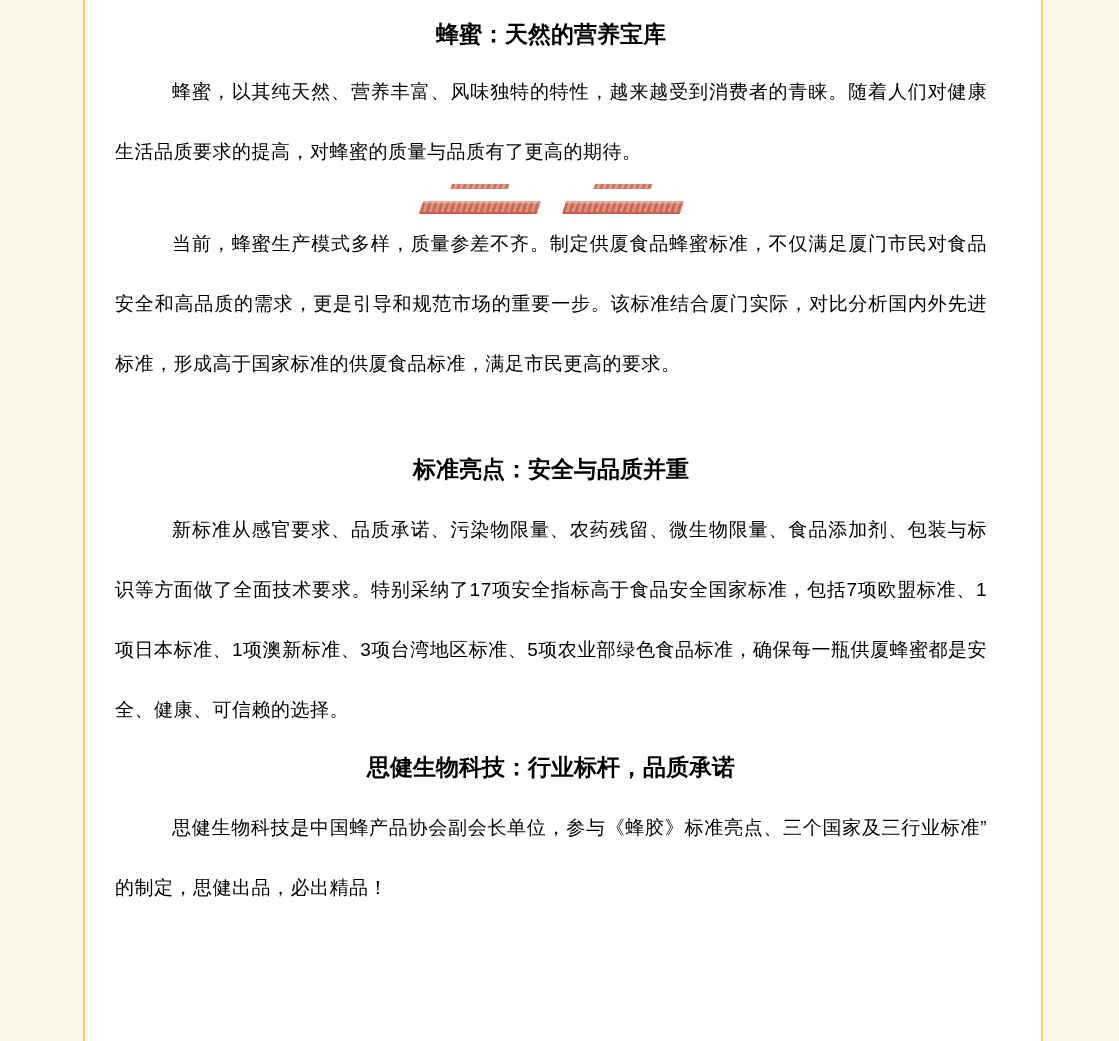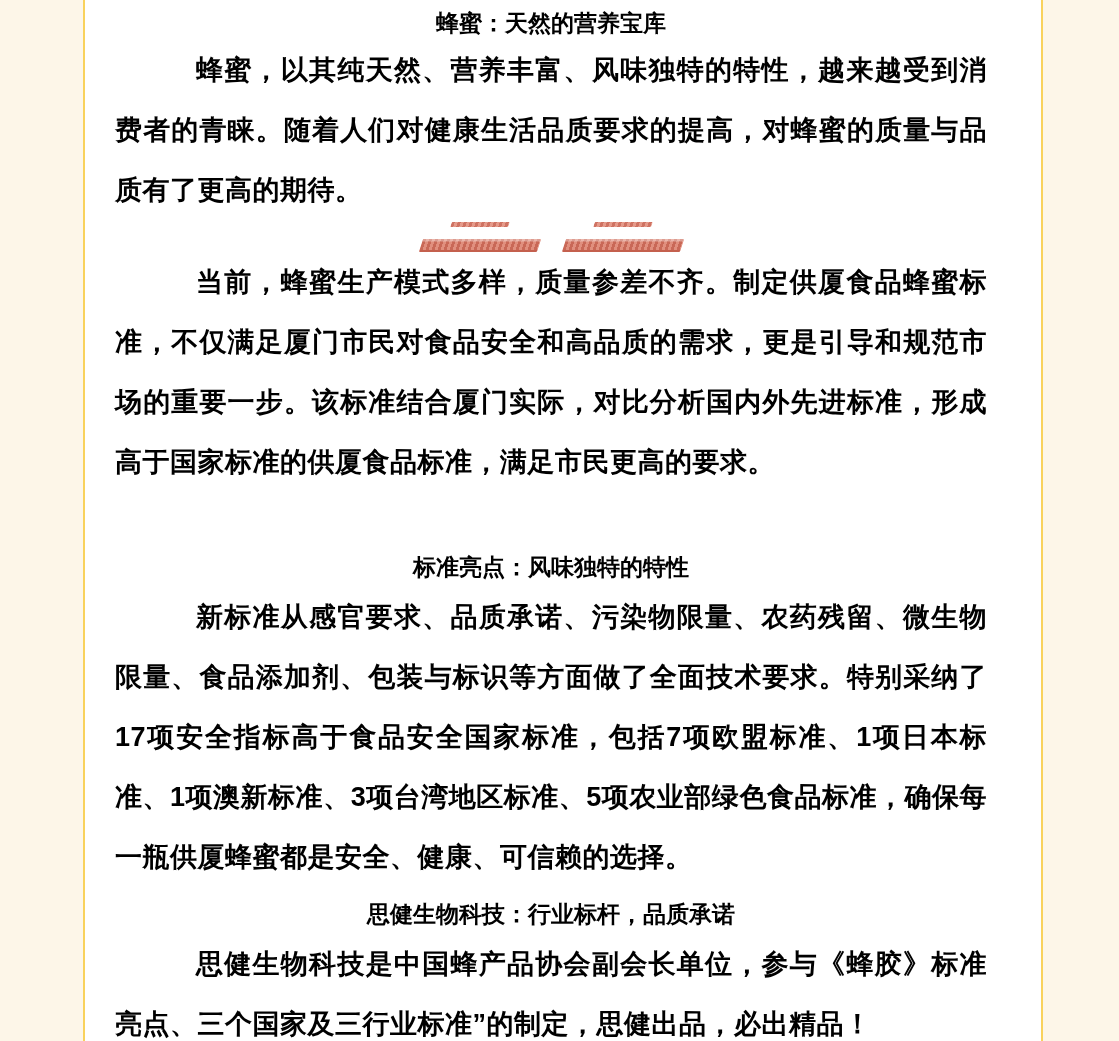--- a/index.html
+++ b/index.html
@@ -24,42 +24,41 @@
     background: #ffffff;
     border-left: 2px solid #f9d25c;
     border-right: 2px solid #f9d25c;
     box-sizing: border-box;
   }
   .inner {
     padding: 0 54px 0 30px;
     color: #000000;
   }
   h1, h2 {
-    margin: 0;
+    margin: 11px;
     font-size: 23px;
     font-weight: 700;
     text-align: center;
     color: #000000;
   }
   h1.article-title {
     padding-top: 6px;
     line-height: 34px;
   }
   h2.section-heading {
     line-height: 40px;
   }
   p.body-text {
     margin: 0;
-    font-size: 27px;
+    font-size: 19px;
     line-height: 60px;
     text-align: justify;
     text-indent: 3em;
     color: #000000;
     letter-spacing: 0.5px;
-    font-weight: bold;
   }
   
   .p-intro        { margin-top: 0; }
   .divider        { margin-top: 2px; display: flex; justify-content: center; gap: 25px; }
   .h-standard     { margin-top: 54px; }
   .p-standard     { margin-top: 3px; }
   .h-highlights   { margin-top: 55px; }
   .p-highlights   { margin-top: 5px; }
   .h-company      { margin-top: 7px; }
   .p-company      { margin-top: 11px; }
@@ -111,21 +110,21 @@
         </div>
         <div class="ribbon">
           <div class="ribbon-cap"></div>
           <div class="ribbon-bar"></div>
         </div>
       </div>
 
 
       <p class="body-text p-standard">当前，蜂蜜生产模式多样，质量参差不齐。制定供厦食品蜂蜜标准，不仅满足厦门市民对食品安全和高品质的需求，更是引导和规范市场的重要一步。该标准结合厦门实际，对比分析国内外先进标准，形成高于国家标准的供厦食品标准，满足市民更高的要求。</p>
 
-      <h2 class="section-heading h-highlights">标准亮点：风味独特的特性</h2>
+      <h2 class="section-heading h-highlights">标准亮点：安全与品质并重</h2>
 
       <p class="body-text p-highlights">新标准从感官要求、品质承诺、污染物限量、农药残留、微生物限量、食品添加剂、包装与标识等方面做了全面技术要求。特别采纳了17项安全指标高于食品安全国家标准，包括7项欧盟标准、1项日本标准、1项澳新标准、3项台湾地区标准、5项农业部绿色食品标准，确保每一瓶供厦蜂蜜都是安全、健康、可信赖的选择。</p>
 
       <h2 class="section-heading h-company">思健生物科技：行业标杆，品质承诺</h2>
 
       <p class="body-text p-company">思健生物科技是中国蜂产品协会副会长单位，参与《蜂胶》标准亮点、三个国家及三行业标准”的制定，思健出品，必出精品！</p>
 
     </div>
   </div>
 </div>

